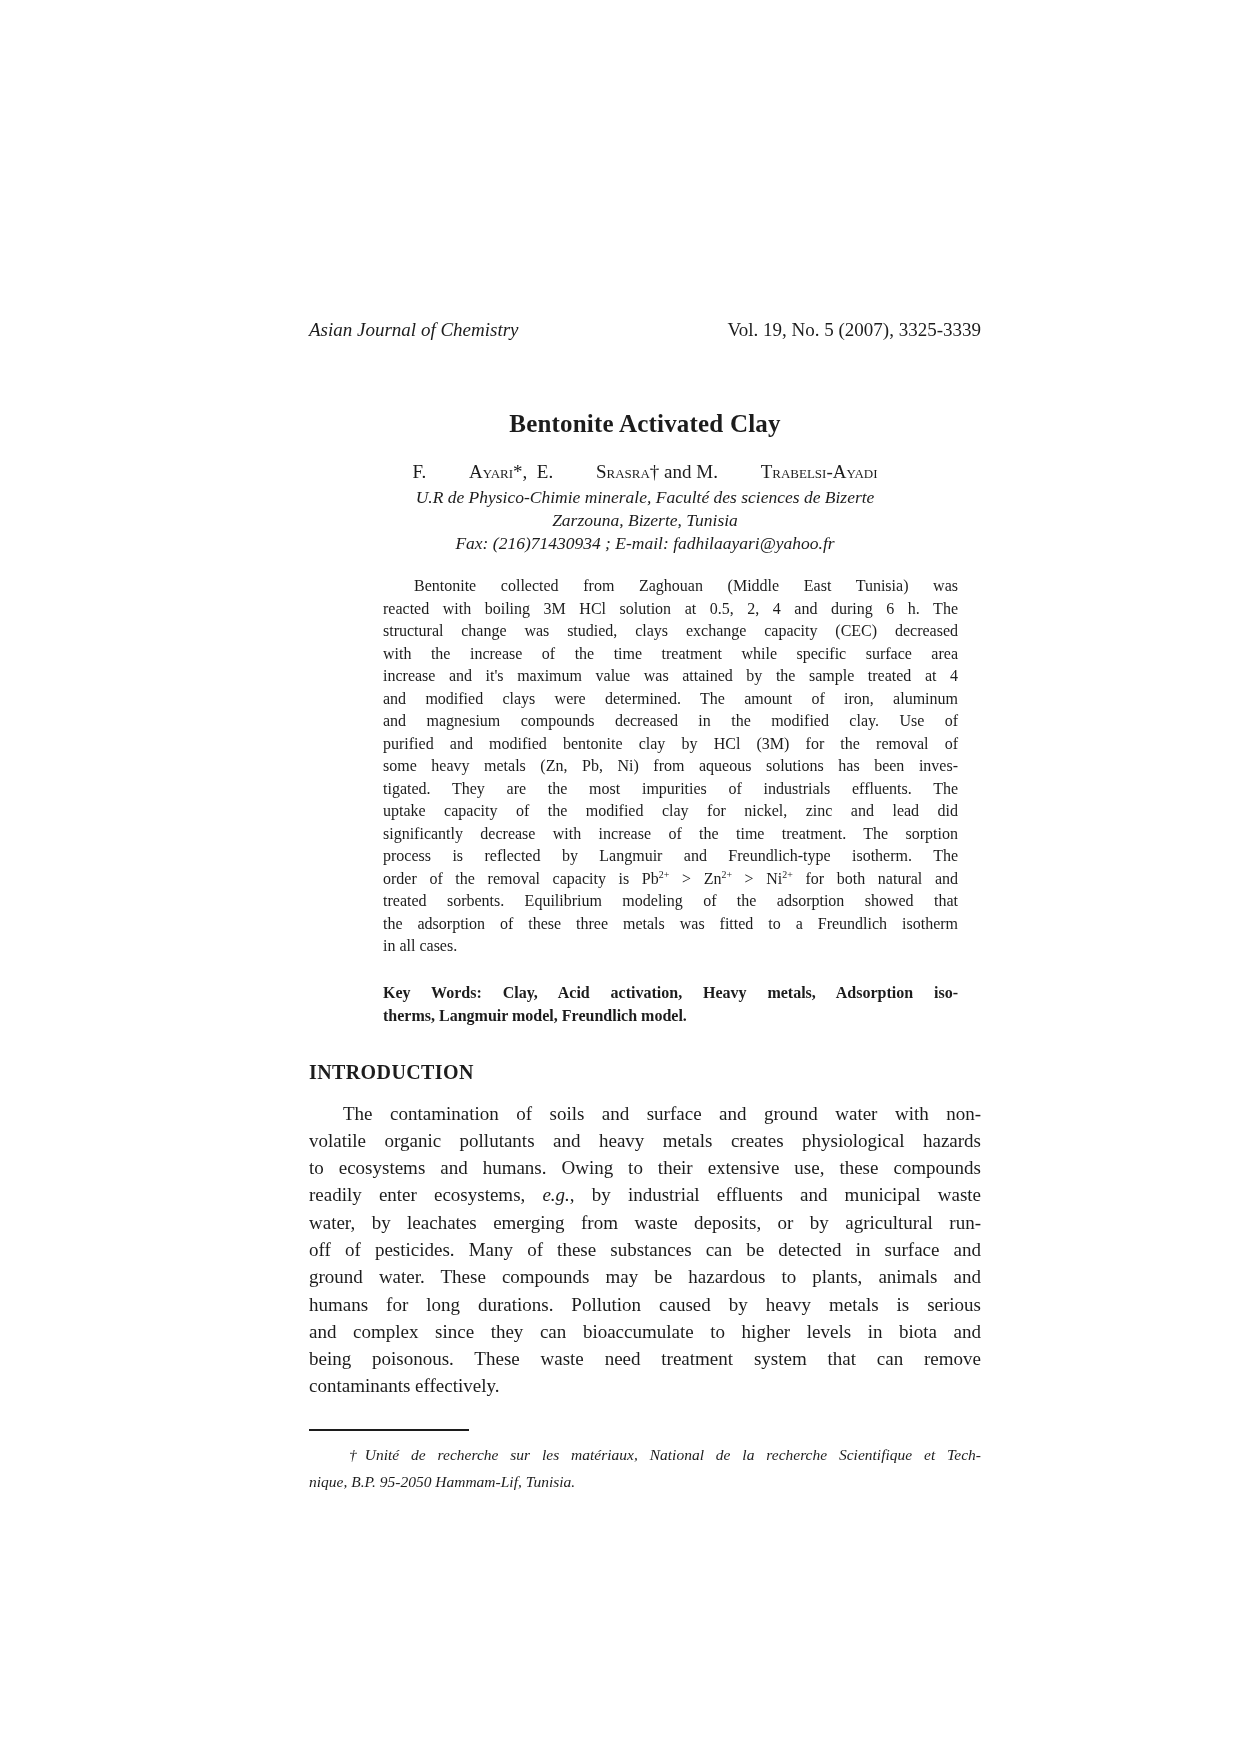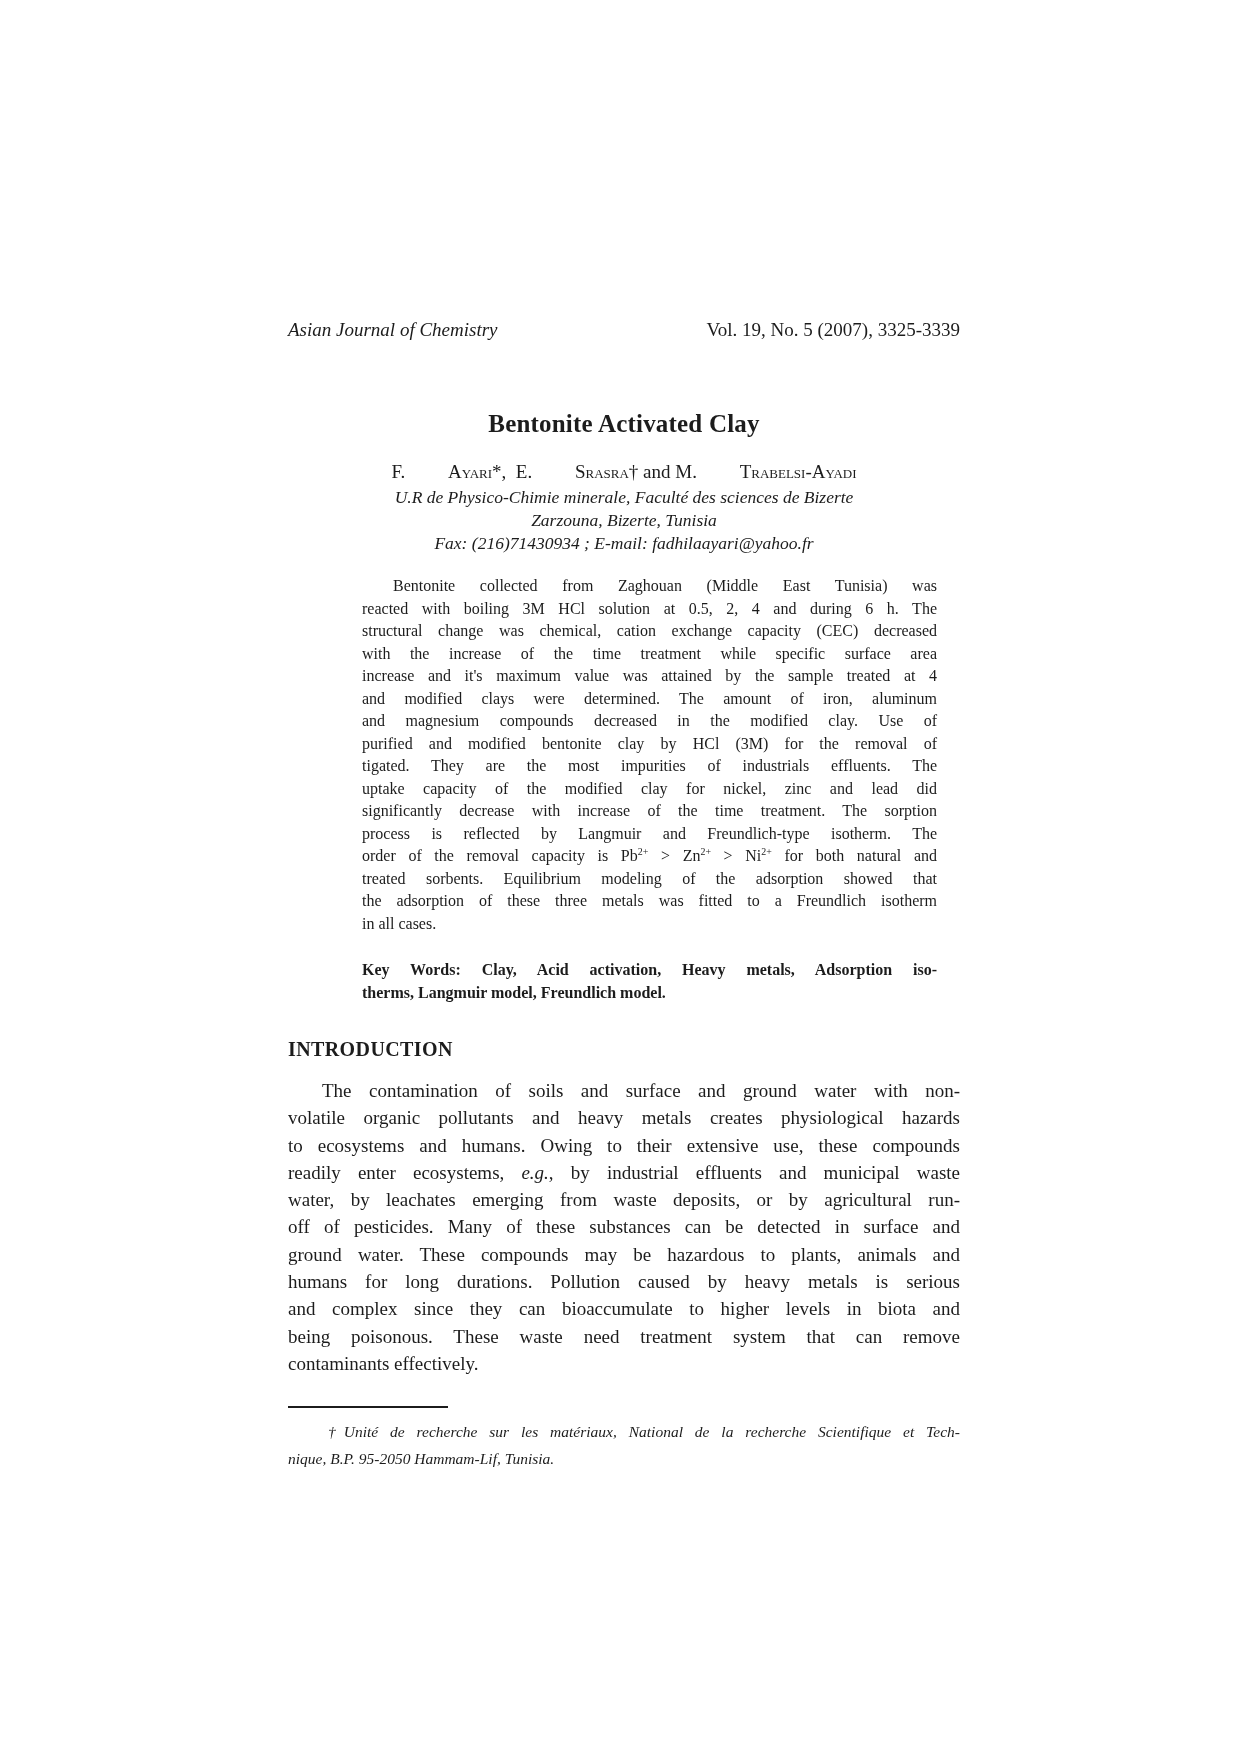--- a/index.html
+++ b/index.html
@@ -7,20 +7,21 @@
     position: relative;
     width: 1240px;
     height: 1755px;
     margin: 0 auto;
     background: #ffffff;
     color: #1c1c1c;
     font-family: "Liberation Serif", "DejaVu Serif", serif;
     box-sizing: border-box;
     padding-top: 318px;
     overflow: hidden;
+    padding-left: 21px;
   }
   .main {
     width: 672px;
     margin-left: 288px;
   }
   .running-header {
     display: flex;
     justify-content: space-between;
     align-items: baseline;
     font-size: 19px;
@@ -127,26 +128,27 @@
 
     <div class="affiliation">
         <div class="affil-line">U.R de Physico-Chimie minerale, Faculté des sciences de Bizerte</div>
         <div class="affil-line">Zarzouna, Bizerte, Tunisia</div>
         <div class="affil-line">Fax: (216)71430934 ; E-mail: fadhilaayari@yahoo.fr</div>
       </div>
 
     <div class="abstract jlines">
         <div class="text-line">Bentonite collected from Zaghouan (Middle East Tunisia) was</div>
         <div class="text-line">reacted with boiling 3M HCl solution at 0.5, 2, 4 and during 6 h. The</div>
-        <div class="text-line">structural change was chemical, cation exchange capacity (CEC) decreased</div>
+        <div class="text-line">structural change was studied, clays exchange capacity (CEC) decreased</div>
         <div class="text-line">with the increase of the time treatment while specific surface area</div>
         <div class="text-line">increase and it's maximum value was attained by the sample treated at 4</div>
         <div class="text-line">and modified clays were determined. The amount of iron, aluminum</div>
         <div class="text-line">and magnesium compounds decreased in the modified clay. Use of</div>
         <div class="text-line">purified and modified bentonite clay by HCl (3M) for the removal of</div>
+        <div class="text-line">some heavy metals (Zn, Pb, Ni) from aqueous solutions has been inves-</div>
         <div class="text-line">tigated. They are the most impurities of industrials effluents. The</div>
         <div class="text-line">uptake capacity of the modified clay for nickel, zinc and lead did</div>
         <div class="text-line">significantly decrease with increase of the time treatment. The sorption</div>
         <div class="text-line">process is reflected by Langmuir and Freundlich-type isotherm. The</div>
         <div class="text-line">order of the removal capacity is Pb<sup>2+</sup> &gt; Zn<sup>2+</sup> &gt; Ni<sup>2+</sup> for both natural and</div>
         <div class="text-line">treated sorbents. Equilibrium modeling of the adsorption showed that</div>
         <div class="text-line">the adsorption of these three metals was fitted to a Freundlich isotherm</div>
         <div class="text-line">in all cases.</div>
       </div>
 

